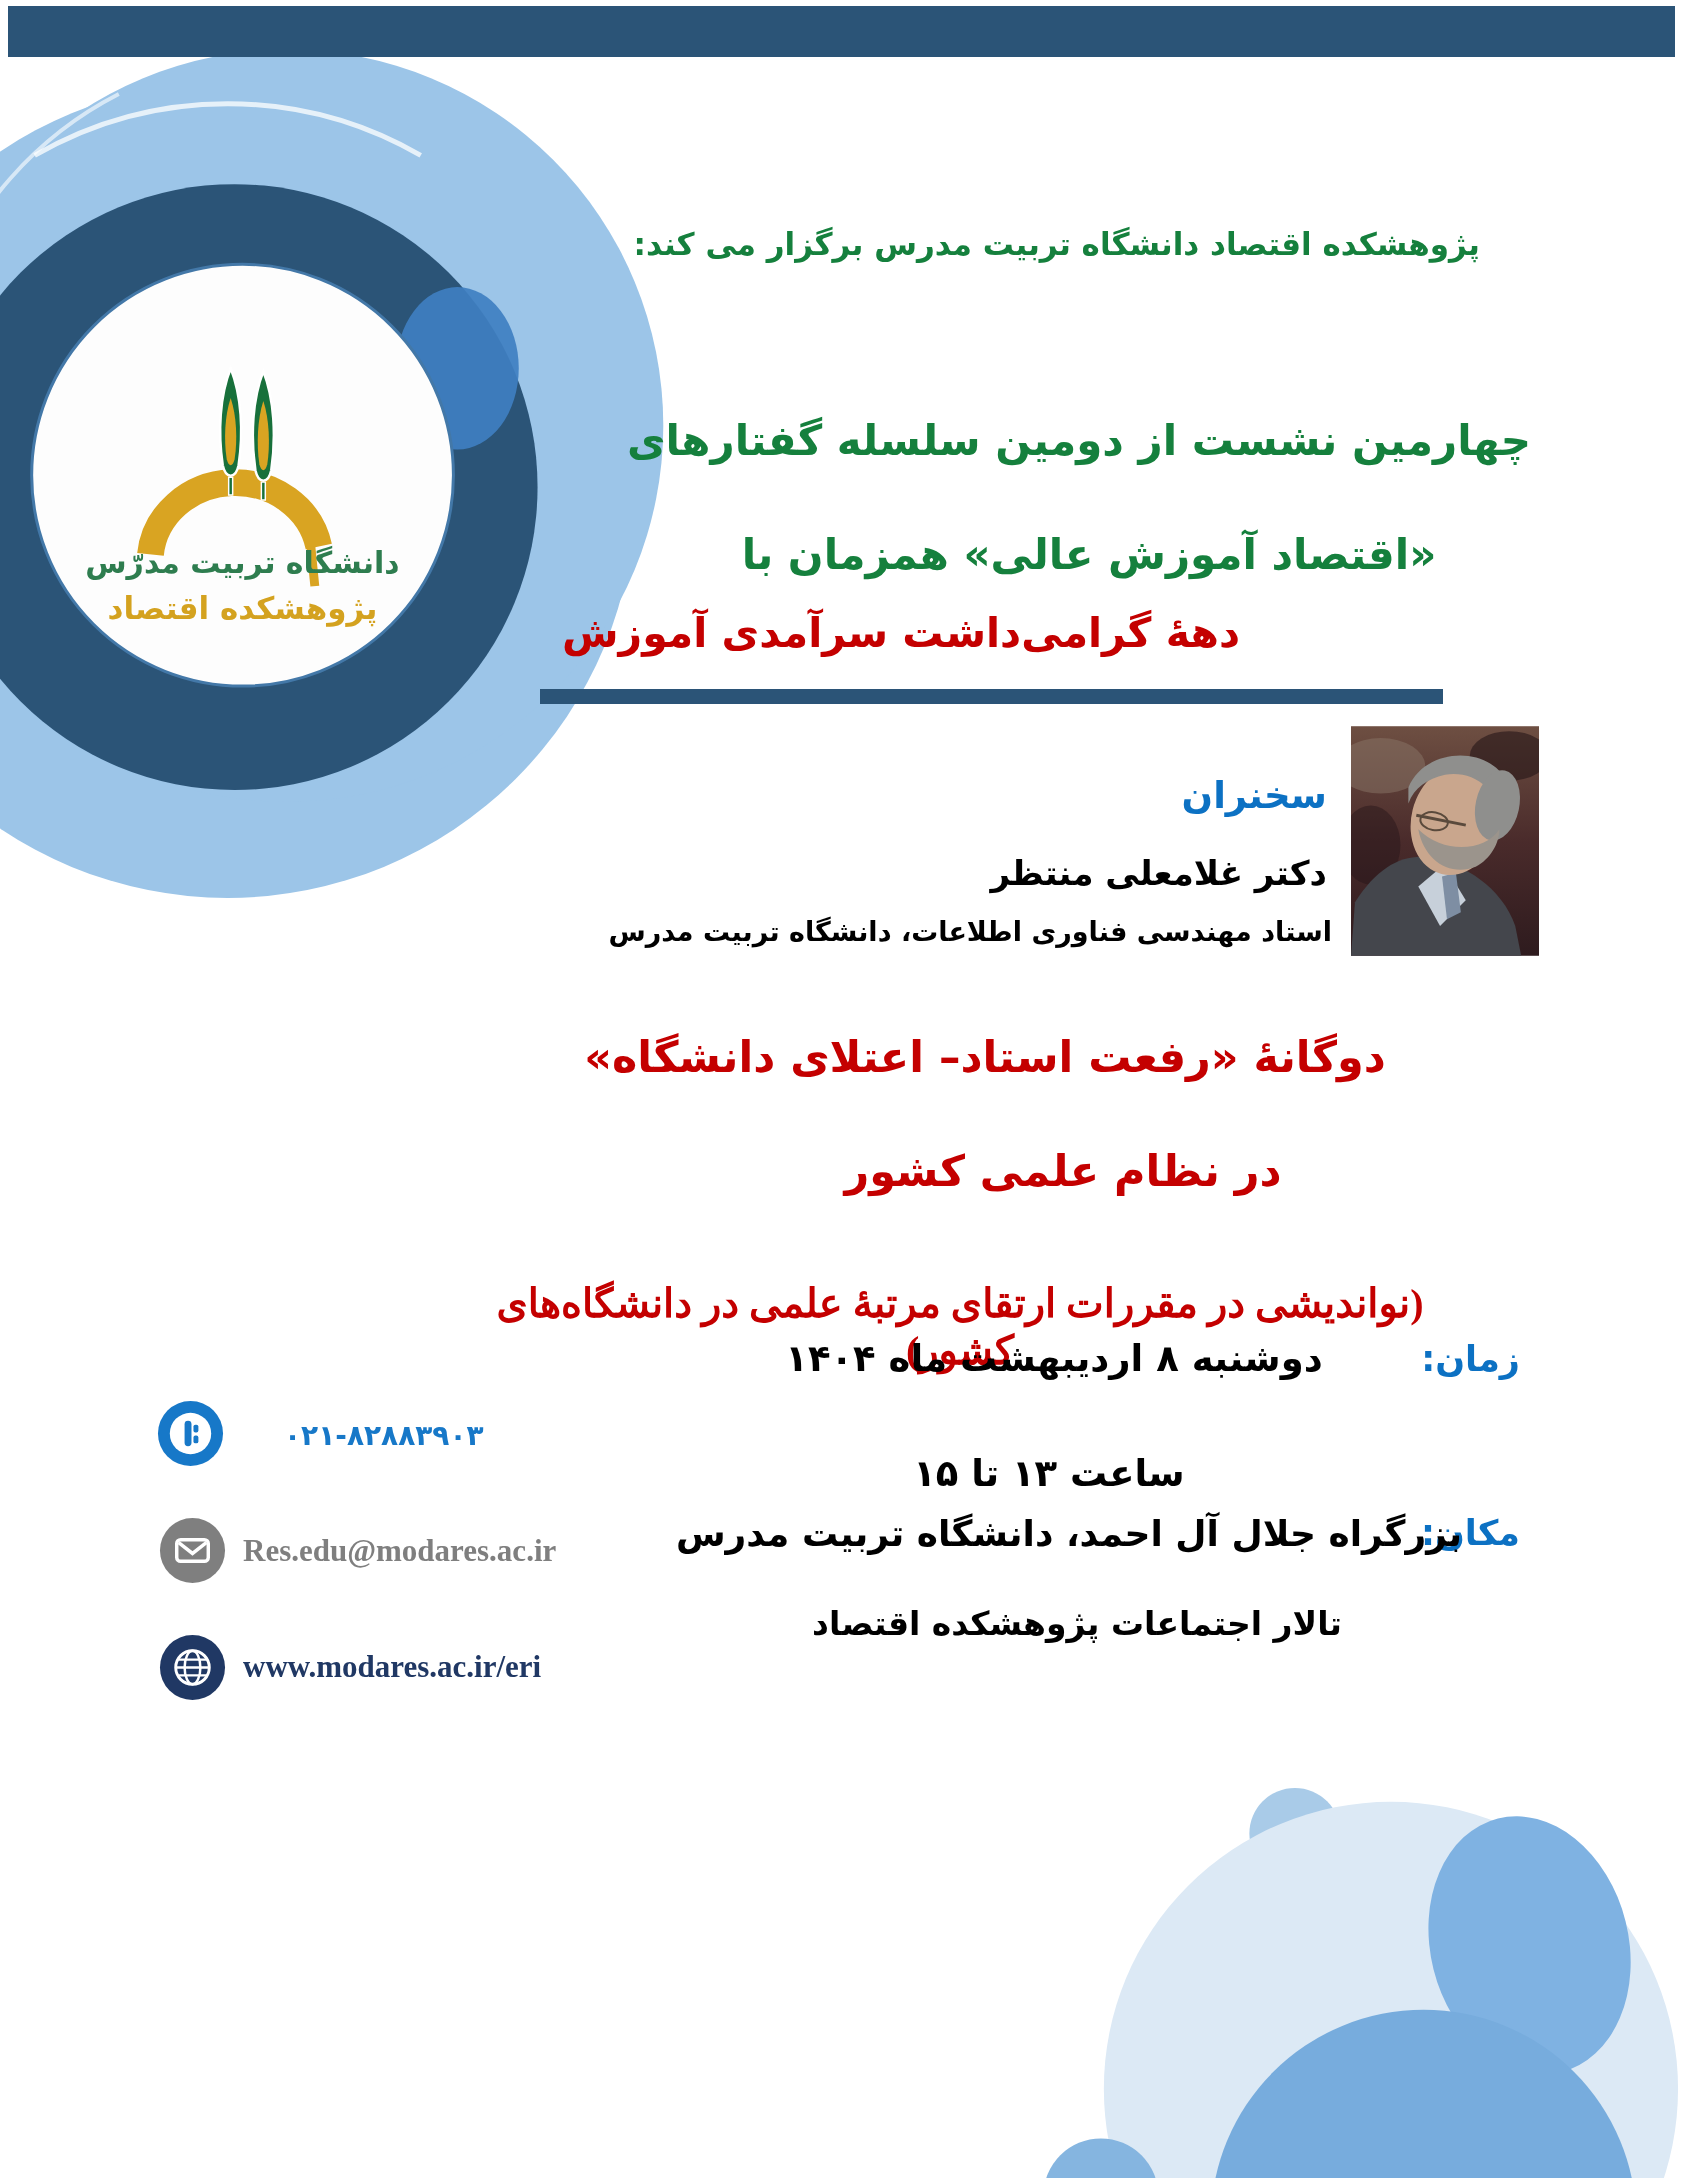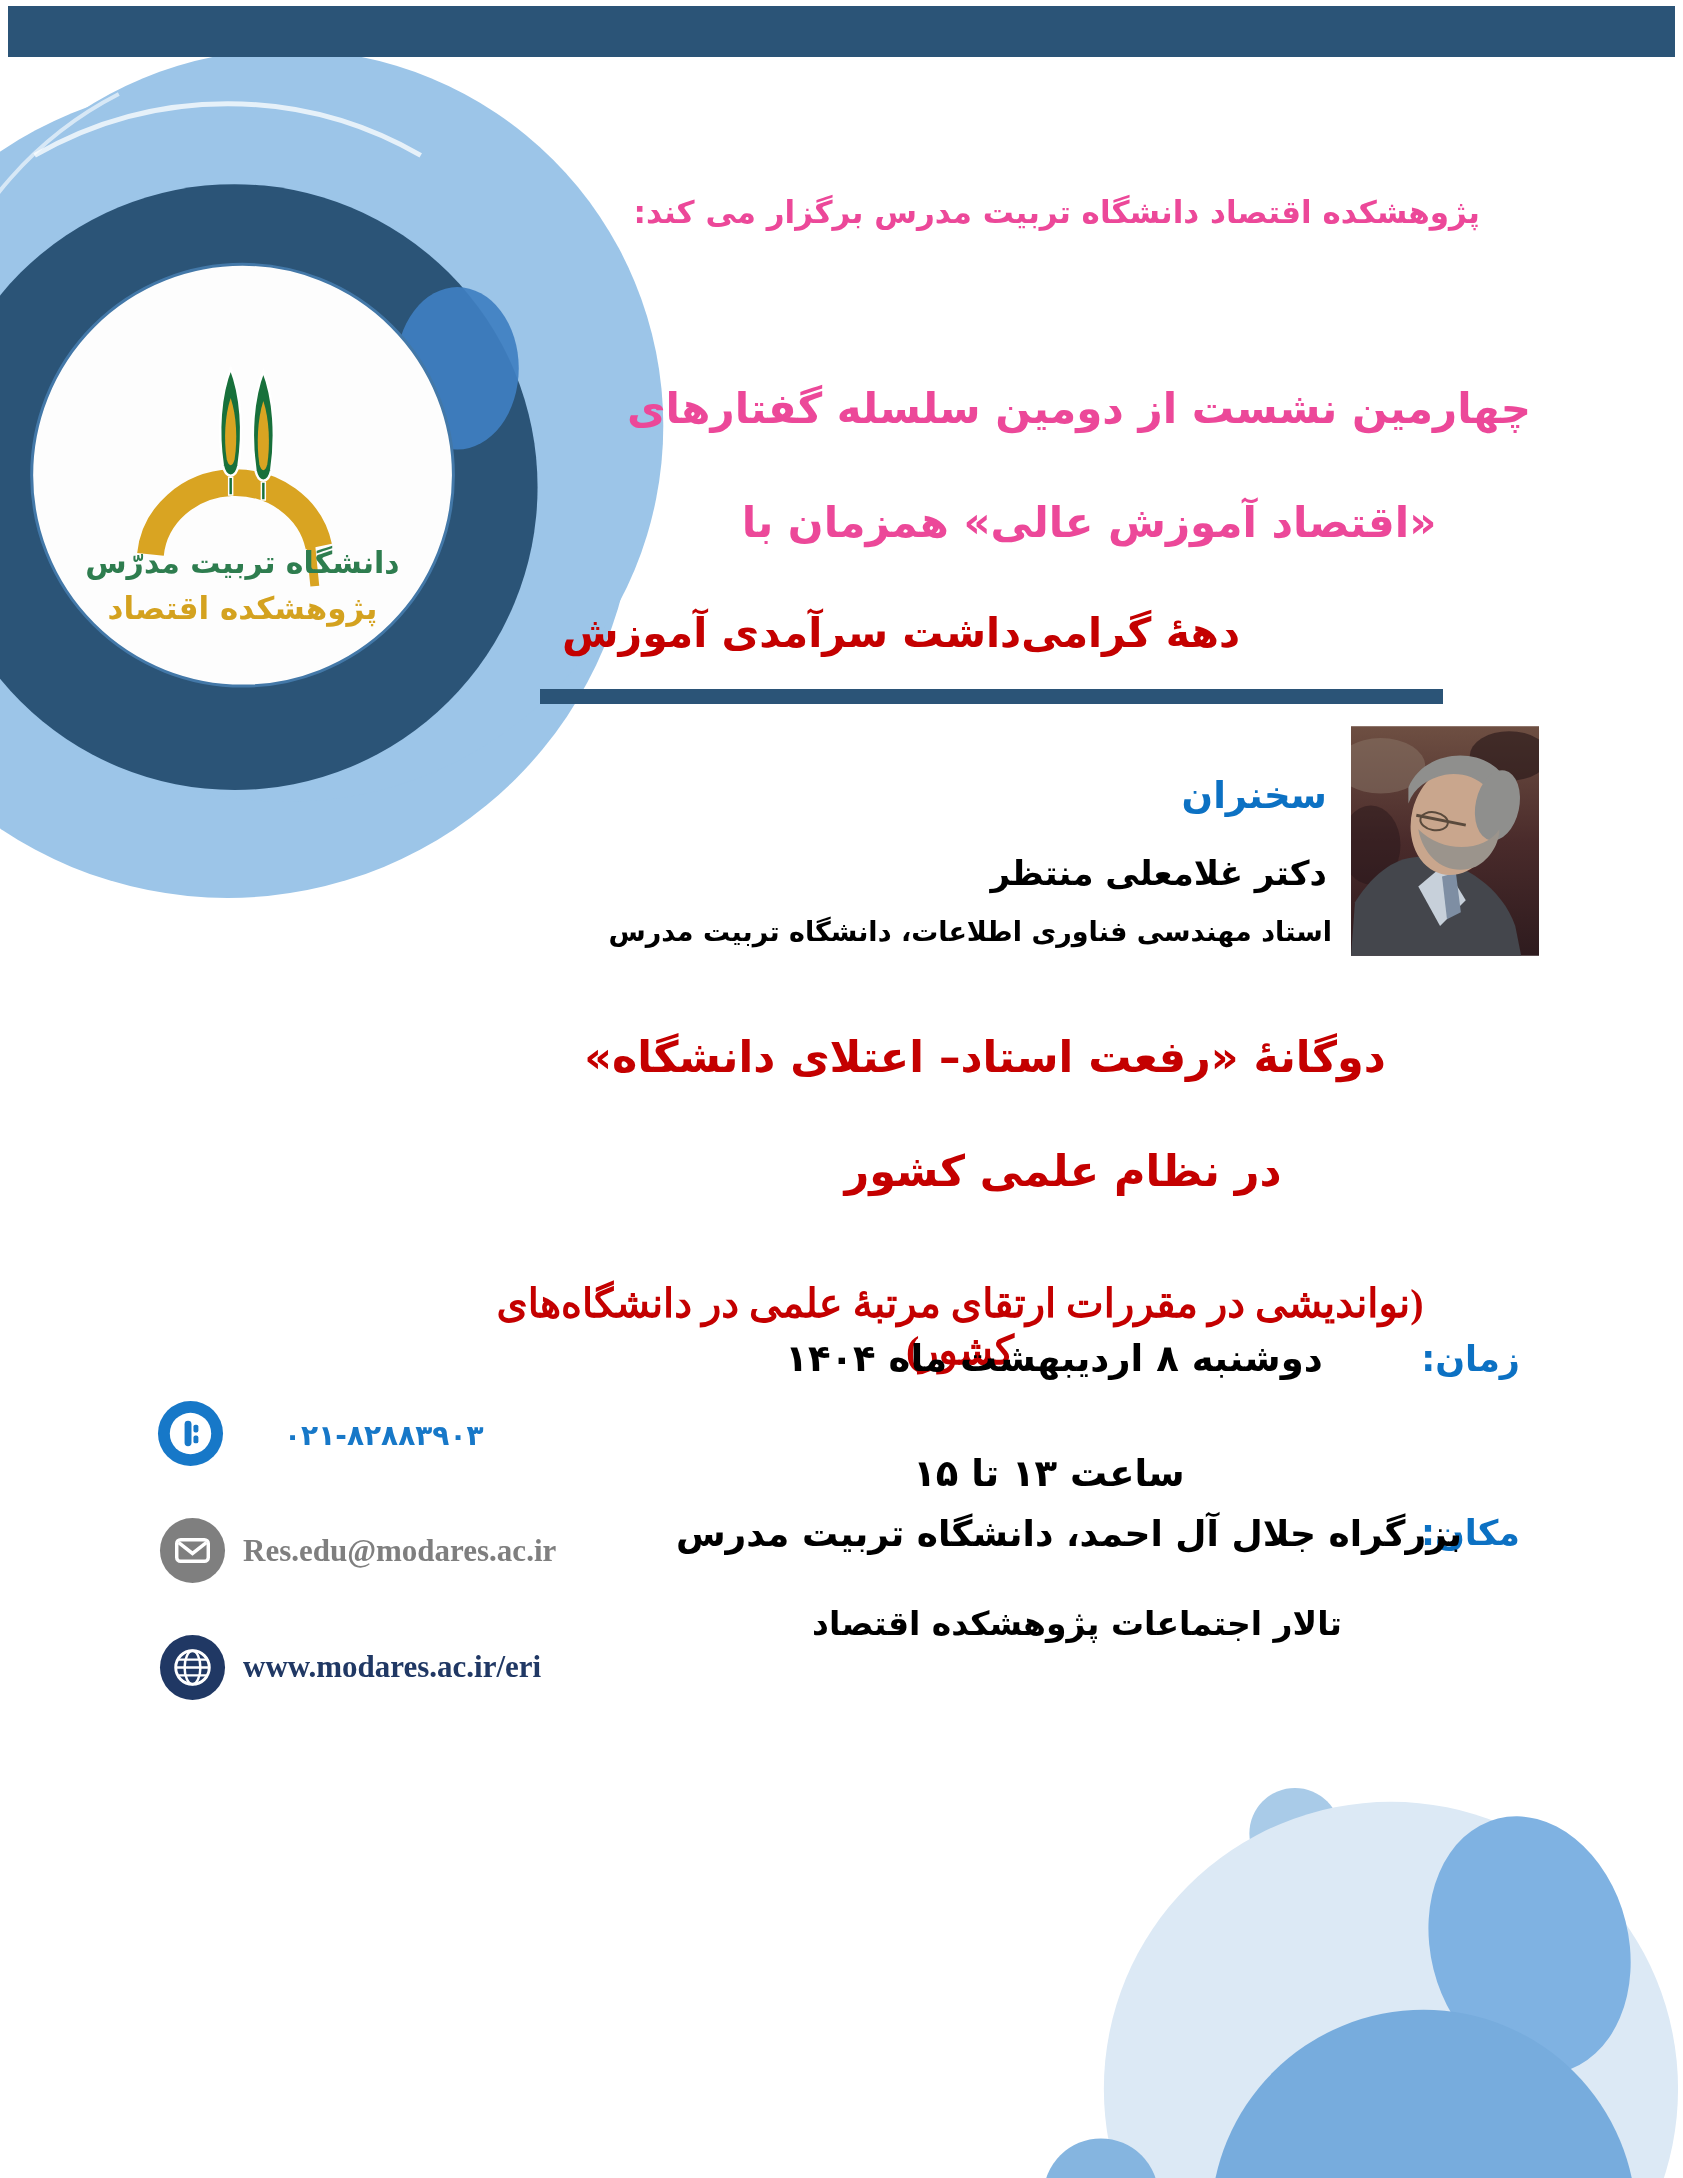--- a/index.html
+++ b/index.html
@@ -5,21 +5,21 @@
   html,body{margin:0;padding:0;background:#ffffff;}
   #poster{
     position:relative;
     width:1683px;height:2178px;
     overflow:hidden;
     background:#ffffff;
     font-family:"DejaVu Sans",sans-serif;
   }
   .abs{position:absolute;}
   .rtl{direction:rtl;}
-  .navy{color:#ec4899;}
+  .navy{color:#15803d;margin-top:32px;}
   .red{color:#C40000;}
   .blue{color:#0C71C3;}
   .b{font-weight:700;}
   .xb{font-weight:800;}
   .center{text-align:center;}
 
   #topbar{left:8px;top:6px;width:1667px;height:51px;background:#2B5477;}
 
   #decor{left:0;top:0;width:1683px;height:2178px;z-index:0;}
   .layer2{z-index:2;}

